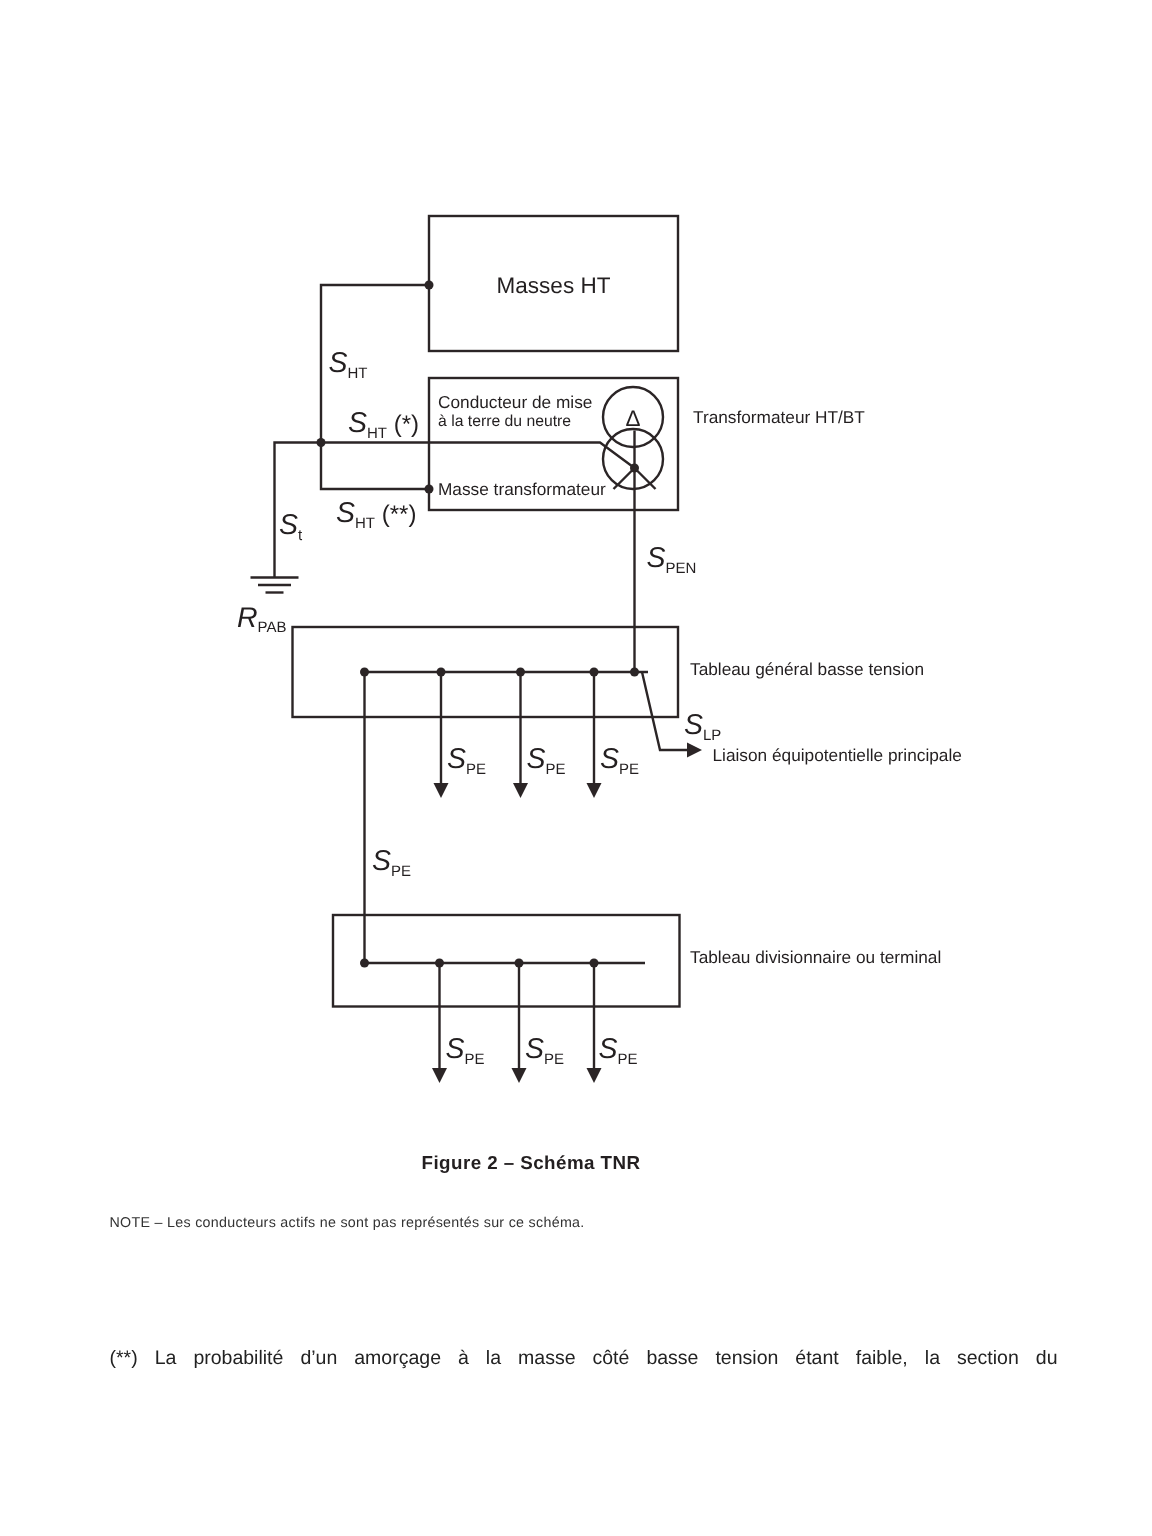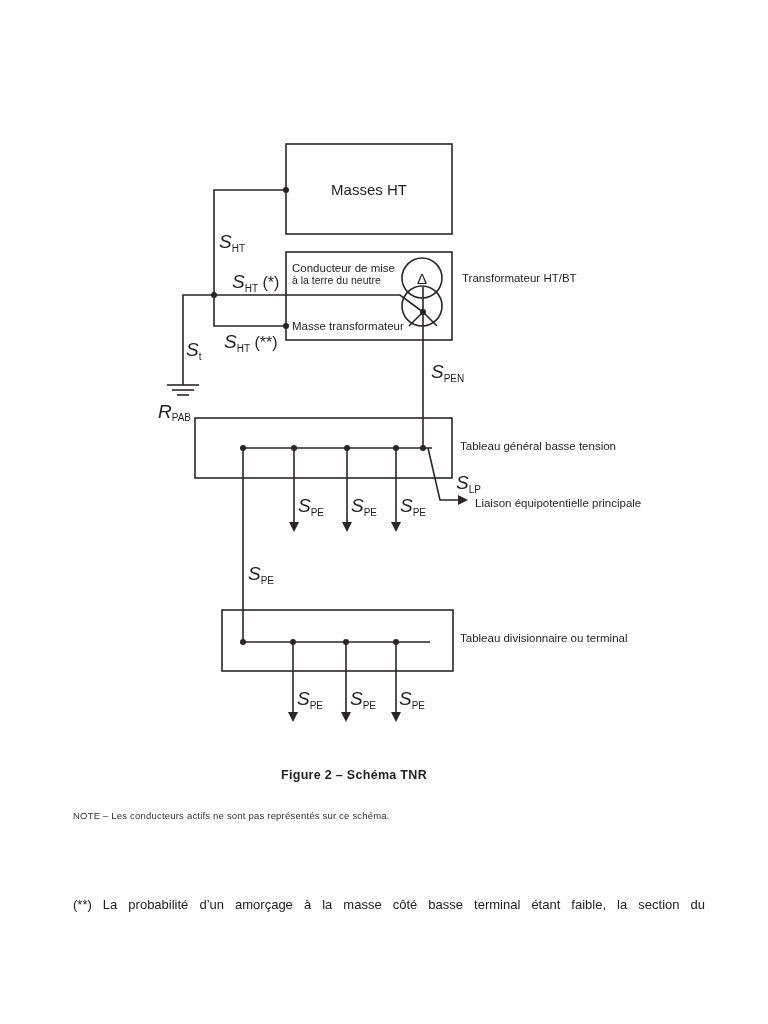--- a/index.html
+++ b/index.html
@@ -105,13 +105,13 @@
   <text class="sym" x="399" y="705"><tspan>S</tspan><tspan class="sub" dy="4">PE</tspan></text>
 
   <text class="lbl-side" x="462" y="282">Transformateur HT/BT</text>
   <text class="lbl-side" x="460" y="450">Tableau général basse tension</text>
   <text class="lbl-side" x="475" y="507">Liaison équipotentielle principale</text>
   <text class="lbl-side" x="460" y="642">Tableau divisionnaire ou terminal</text>
 </svg>
 
 <div class="caption">Figure 2 – Schéma TNR</div>
 <div class="note">NOTE – Les conducteurs actifs ne sont pas représentés sur ce schéma.</div>
-<div class="para">(**) La probabilité d’un amorçage à la masse côté basse terminal étant faible, la section du</div>
+<div class="para">(**) La probabilité d’un amorçage à la masse côté basse tension étant faible, la section du</div>
 
 </body></html>

